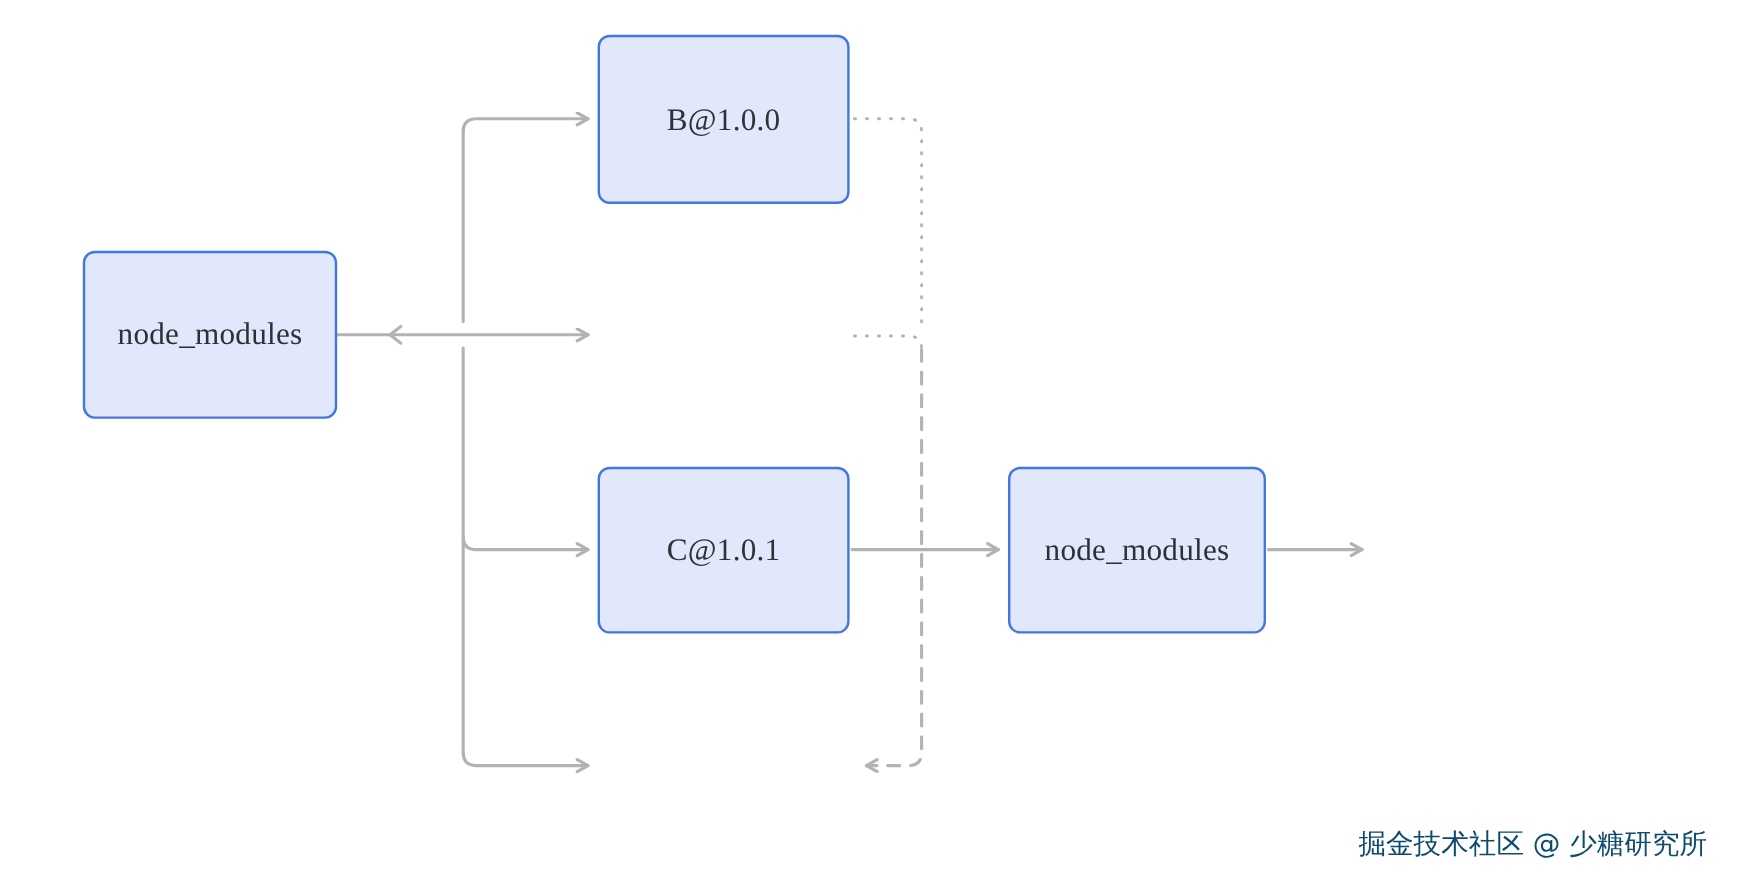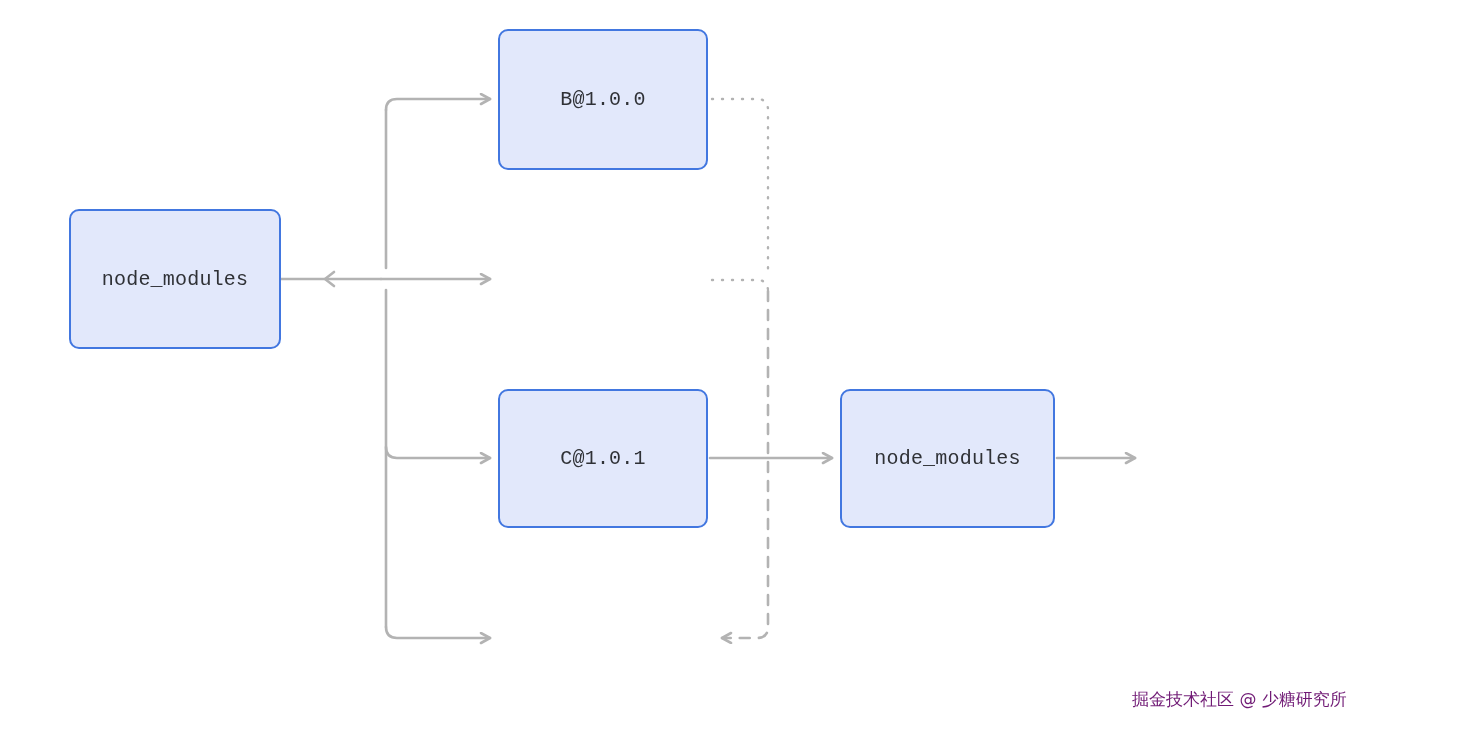--- a/index.html
+++ b/index.html
@@ -30,29 +30,29 @@
     background: #e2e8fb;
     border: 2.5px solid #4277e0;
     border-radius: 10px;
     display: flex;
     align-items: center;
     justify-content: center;
     z-index: 2;
   }
   .node-label {
     color: #2f3136;
-    font-size: 20px;
-    font-family: Liberation Mono, monospace;
+    font-size: 26px;
+    font-family: Liberation Serif, serif;
     letter-spacing: 0.2px;
     white-space: nowrap;
   }
   .watermark {
     position: absolute;
-    color: #701a75;
-    font-size: 17px;
+    color: #0c4a6e;
+    font-size: 23px;
     font-family: "DejaVu Sans", sans-serif;
     white-space: nowrap;
     z-index: 3;
   }
 </style>
 </head>
 <body>
 
 <div id="canvas">
 

